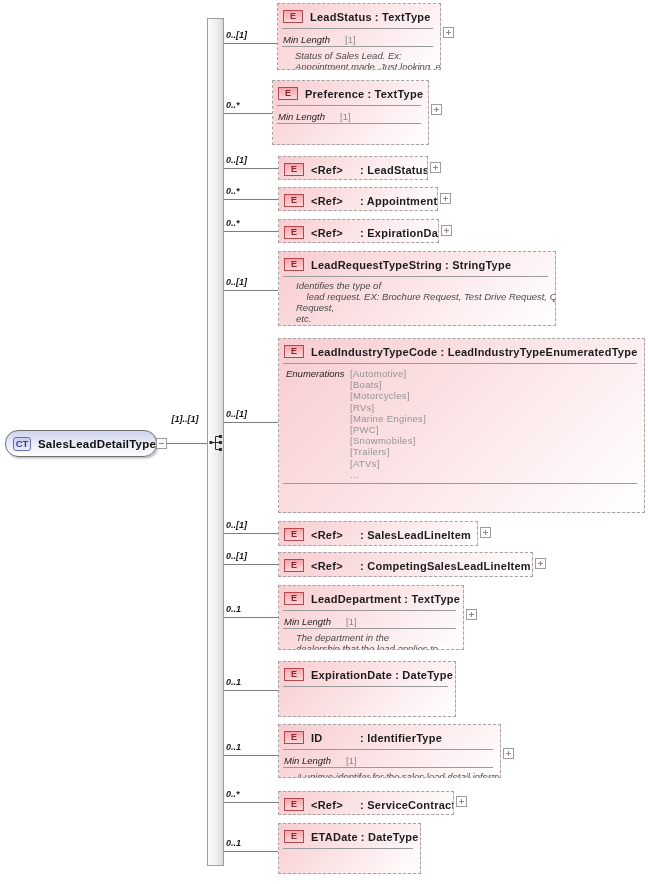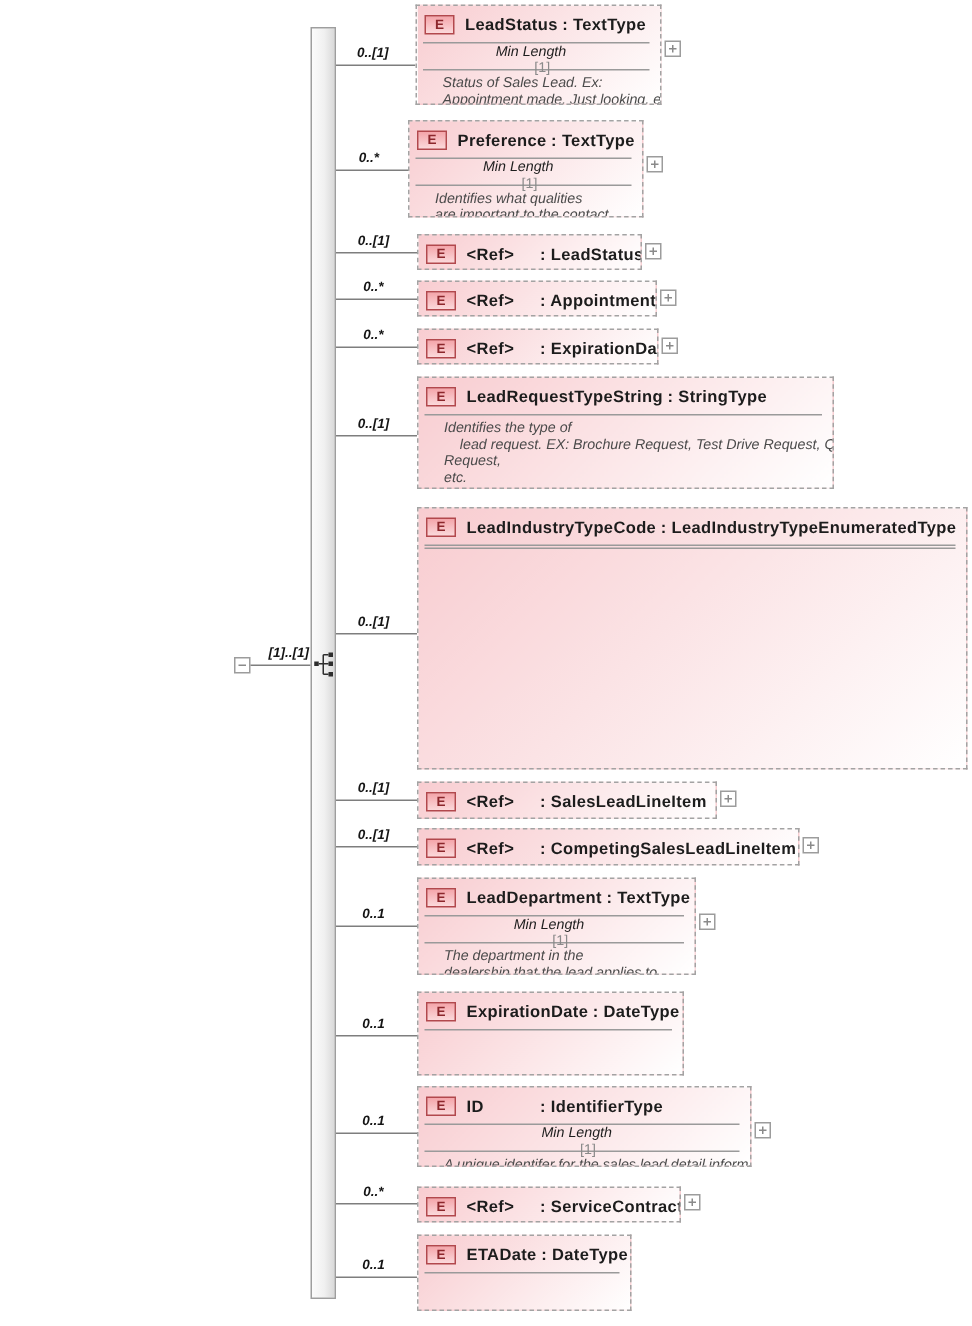--- a/index.html
+++ b/index.html
@@ -5,36 +5,36 @@
   html,body{margin:0;padding:0;background:#fff;}
   #canvas{position:relative;width:648px;height:884px;background:#ffffff;
     font-family:"Liberation Sans",sans-serif;overflow:hidden;}
 
   
   .hline{position:absolute;height:1px;background:#7e7e7e;}
 
   
   .card-label{position:absolute;font-family:"Liberation Sans",sans-serif;
     font-style:italic;font-weight:bold;font-size:9px;color:#151515;
-    text-align:center;white-space:nowrap;}
+    text-align:left;white-space:nowrap;}
 
   
   .el-box{position:absolute;box-sizing:border-box;border:1px dashed #a3a3a3;
     background:linear-gradient(135deg,#f8ccd0 0%,#fbe3e5 45%,#ffffff 100%);
     overflow:hidden;}
   .title-row{display:flex;align-items:center;height:21px;padding:2px 4px 0 5px;}
   .e-badge{flex:0 0 20px;width:20px;height:13px;box-sizing:border-box;
     background:linear-gradient(180deg,#f4a5aa 0%,#fbd9db 100%);
     border:1px solid #b2484d;color:#8c272c;font-weight:bold;font-size:9px;
     line-height:11px;text-align:center;margin-right:7px;}
   .el-name,.el-type{font-weight:bold;font-size:11px;color:#1c1c1c;
     letter-spacing:.25px;white-space:pre;}
   .el-type{margin-left:3px;}
   .sep{border-top:1px solid #9a9a9a;margin:1px 7px 0 4px;}
-  .facet-row{display:flex;height:16px;align-items:center;padding-left:5px;flex-direction:column;}
+  .facet-row{display:flex;height:16px;align-items:flex-end;padding-left:5px;}
   .facet-name{font-style:italic;font-size:9.5px;color:#1e1e1e;width:62px;}
   .facet-value{font-size:9.5px;color:#8a8a8a;}
   .enum-row{display:flex;padding:4px 0 2px 7px;}
   .enum-label{flex:0 0 64px;font-style:italic;font-size:9.5px;color:#1e1e1e;}
   .enum-values{display:flex;flex-direction:column;}
   .enum-value{font-size:9.5px;color:#949494;line-height:11.2px;letter-spacing:.3px;}
   .annot{font-style:italic;font-size:9.5px;color:#4a4a4a;line-height:11px;
     padding:3px 6px 0 5px;white-space:pre;margin-left:12px;}
 
   
@@ -57,27 +57,31 @@
     display:flex;align-items:center;padding-left:7px;}
   .ct-badge{width:22px;height:14px;box-sizing:border-box;border:1px solid #6a70ad;
     border-radius:3px;background:linear-gradient(180deg,#c8ccec 0%,#edeffb 100%);
     color:#363f96;font-weight:bold;font-size:9.5px;line-height:12px;
     text-align:center;margin-right:7px;}
   .ct-name{font-weight:bold;font-size:11.5px;color:#101010;letter-spacing:.2px;}
   .collapse-box{position:absolute;left:156px;top:438px;width:11px;height:11px;
     box-sizing:border-box;background:#fff;border:1px solid #9c9c9c;}
   .collapse-box::before{content:"";position:absolute;left:2px;right:2px;top:4px;height:1px;background:#8a8a8a;}
   .root-line{left:167px;top:443px;width:40px;}
-  .root-card{left:164px;top:430px;width:42px;text-align:right;}
+  .root-card{left:164px;top:414px;width:42px;text-align:center;}
 </style>
 </head>
 <body>
 
 <div id="canvas">
 
+  <div class="ct-box">
+    <span class="ct-badge">CT</span>
+    <span class="ct-name">SalesLeadDetailType</span>
+  </div>
   <div class="collapse-box"></div>
   <div class="hline root-line"></div>
   <div class="card-label root-card">[1]..[1]</div>
 
   <div class="seq-bar"></div>
   <svg class="seq-icon" width="14" height="20" viewBox="0 0 14 20">
     <rect x="0.5" y="8" width="3" height="3" fill="#2e2e2e"></rect>
     <path d="M3.5 9.5 H6.5 M6.5 3.5 V16.5 M6.5 3.5 H10 M6.5 9.5 H10 M6.5 16.5 H10" stroke="#2e2e2e" stroke-width="1" fill="none"></path>
     <rect x="10" y="2" width="3" height="3" fill="#2e2e2e"></rect>
     <rect x="10" y="8" width="3" height="3" fill="#2e2e2e"></rect>
@@ -110,22 +114,20 @@
           <div class="e-badge">E</div>
           <div class="el-name">Preference</div>
           <div class="el-type">: TextType</div>
         </div>
         <div class="sep"></div>
         <div class="facet-row">
           <div class="facet-name">Min Length</div>
           <div class="facet-value">[1]</div>
         </div>
         <div class="sep"></div>
-        <div class="annot">Identifies what qualities
-are important to the contact.</div>
       </div>
       <div class="plus" style="left: 431px; top: 104px;"></div>
       <div class="hline" style="left: 224px; top: 168px; width: 54px;"></div>
       <div class="card-label" style="left: 226px; top: 155px; width: 46px;">0..[1]</div>
       <div class="el-box" style="left: 278px; top: 156px; width: 150px; height: 24px;">
         <div class="title-row">
           <div class="e-badge">E</div>
           <div class="el-name" style="min-width: 46px;">&lt;Ref&gt;</div>
           <div class="el-type">: LeadStatus</div>
         </div>
@@ -167,20 +169,35 @@
       </div>
       <div class="hline" style="left: 224px; top: 422px; width: 54px;"></div>
       <div class="card-label" style="left: 226px; top: 409px; width: 46px;">0..[1]</div>
       <div class="el-box" style="left: 278px; top: 338px; width: 367px; height: 175px;">
         <div class="title-row">
           <div class="e-badge">E</div>
           <div class="el-name">LeadIndustryTypeCode</div>
           <div class="el-type">: LeadIndustryTypeEnumeratedType</div>
         </div>
         <div class="sep"></div>
+        <div class="enum-row">
+          <div class="enum-label">Enumerations</div>
+          <div class="enum-values">
+            <div class="enum-value">[Automotive]</div>
+            <div class="enum-value">[Boats]</div>
+            <div class="enum-value">[Motorcycles]</div>
+            <div class="enum-value">[RVs]</div>
+            <div class="enum-value">[Marine Engines]</div>
+            <div class="enum-value">[PWC]</div>
+            <div class="enum-value">[Snowmobiles]</div>
+            <div class="enum-value">[Trailers]</div>
+            <div class="enum-value">[ATVs]</div>
+            <div class="enum-value">...</div>
+          </div>
+        </div>
         <div class="sep"></div>
       </div>
       <div class="hline" style="left: 224px; top: 533px; width: 54px;"></div>
       <div class="card-label" style="left: 226px; top: 520px; width: 46px;">0..[1]</div>
       <div class="el-box" style="left: 278px; top: 521px; width: 200px; height: 25px;">
         <div class="title-row">
           <div class="e-badge">E</div>
           <div class="el-name" style="min-width: 46px;">&lt;Ref&gt;</div>
           <div class="el-type">: SalesLeadLineItem</div>
         </div>

